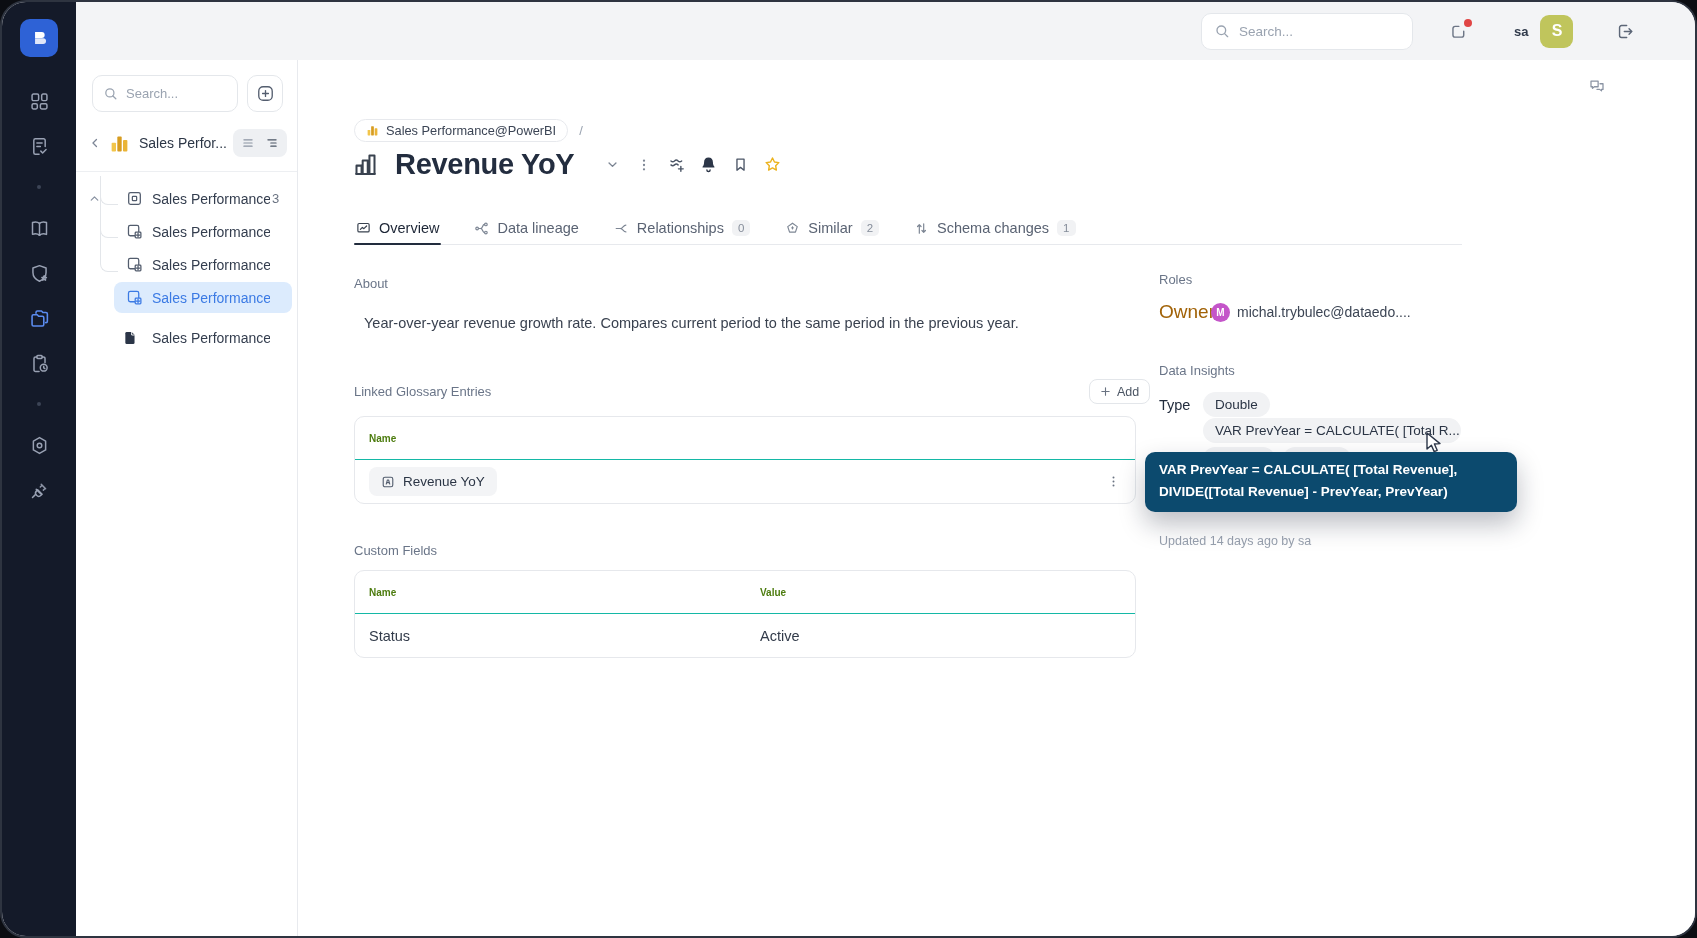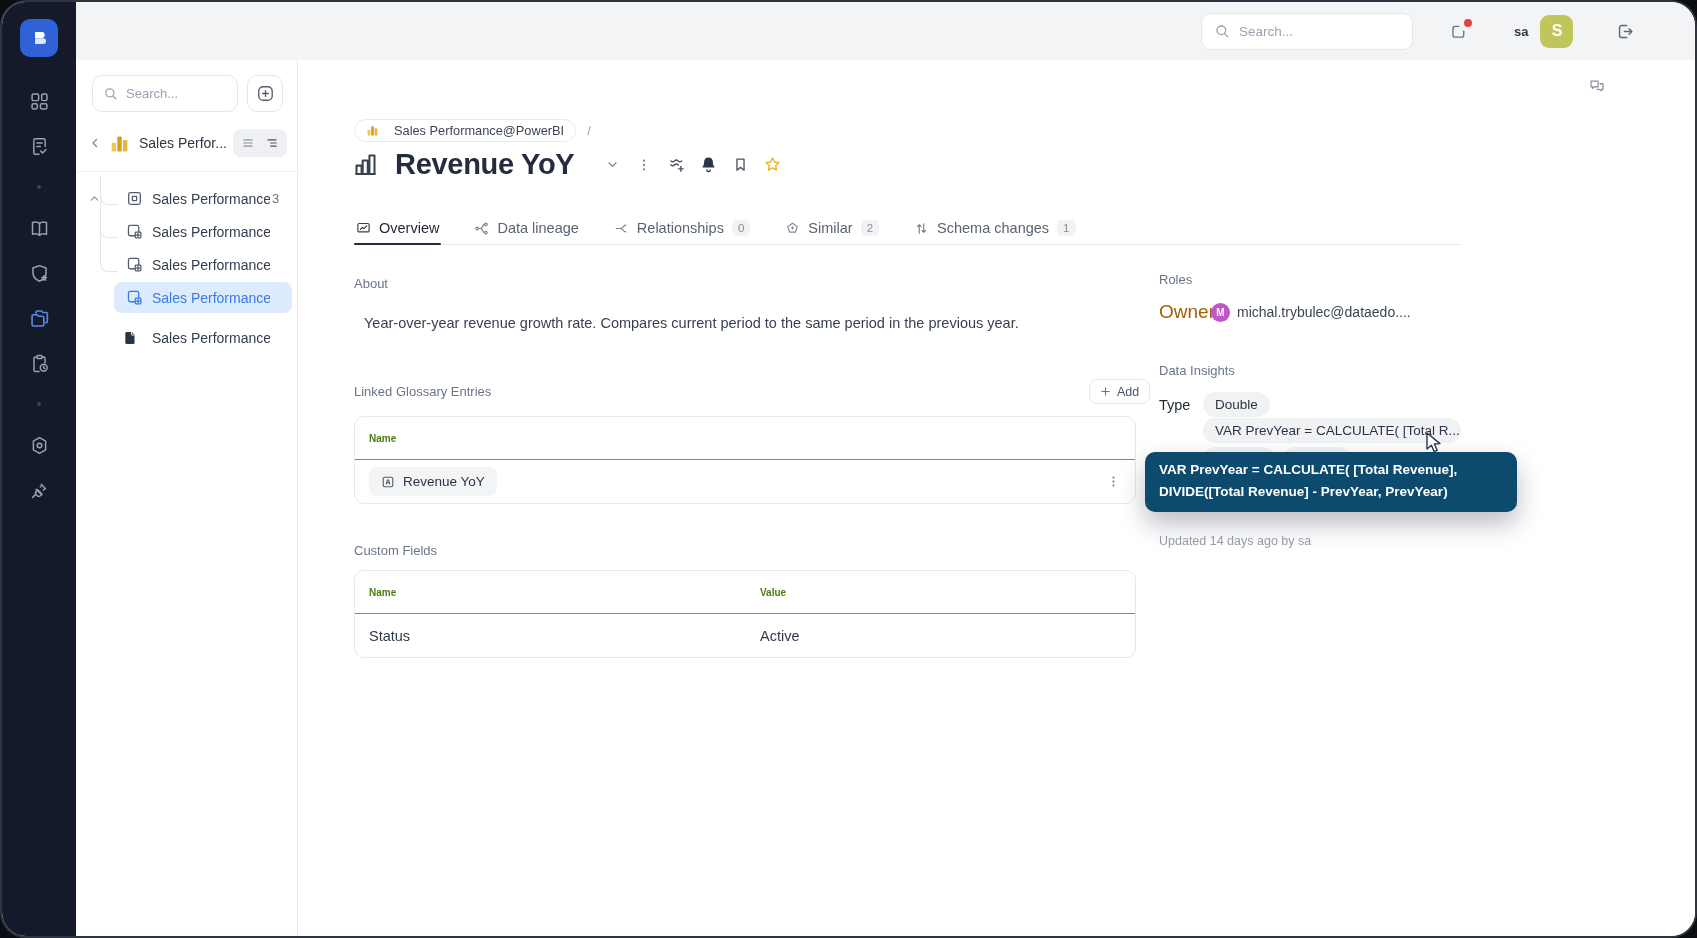--- a/index.html
+++ b/index.html
@@ -79,21 +79,21 @@
   .elbow { position:absolute; left:24px; width:18px; border-left:1.5px solid #e3e6ea; border-bottom:1.5px solid #e3e6ea; border-bottom-left-radius:8px; }
 
   
   .rightrail { position:absolute; right:0; top:58px; bottom:0; width:118px; background:#fff; border-left:1px solid #eaecef; }
   .chat-btn { position:absolute; left:10px; top:17px; background:none; border:none; color:#8a93a3; cursor:pointer; }
 
   
   .main { position:absolute; left:296px; top:58px; bottom:0; width:1283px; background:#fff; }
 
   .breadcrumb { position:absolute; left:56px; top:59px; display:flex; align-items:center; }
-  .crumb-pill { height:23px; display:flex; align-items:center; padding:0 11px; border:1px solid #e7e9ed; border-radius:13px; background:#fff; font-size:12.8px; color:#3c4555; cursor:pointer;gap:8px; }
+  .crumb-pill { height:23px; display:flex; align-items:center; padding:0 11px; border:1px solid #e7e9ed; border-radius:13px; background:#fff; font-size:12.8px; color:#3c4555; cursor:pointer; }
   .crumb-pill .ci { margin-right:7px; display:flex; }
   .crumb-sep { margin:0 11px; color:#9aa3b0; font-size:13px; }
 
   .title-row { position:absolute; left:54px; top:88px; display:flex; align-items:center; }
   .title-icon { color:#39424f; margin-right:16px; }
   h1.page-title { font-size:29px; font-weight:700; color:#232d3f; letter-spacing:-0.3px; }
   .title-actions { display:flex; align-items:center; margin-left:22px; }
   .ta-btn { background:none; border:none; cursor:pointer; color:#4b5566; display:flex; align-items:center; justify-content:center; width:32px; height:28px; }
   .ta-btn.star { color:#ecb31f; }
 

